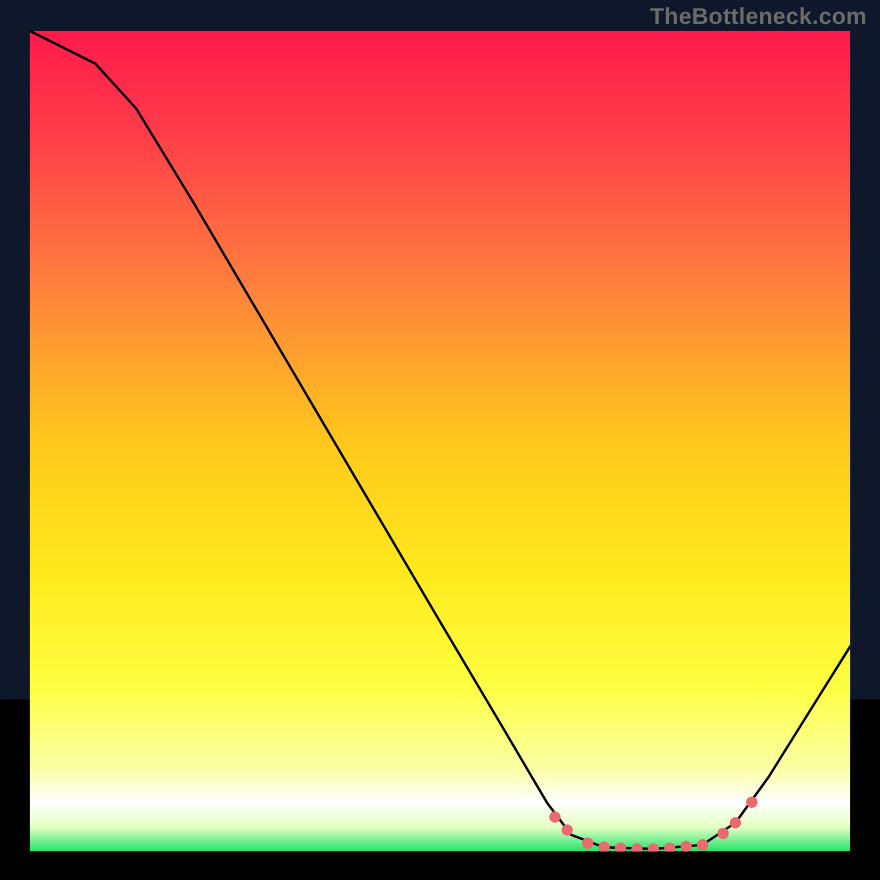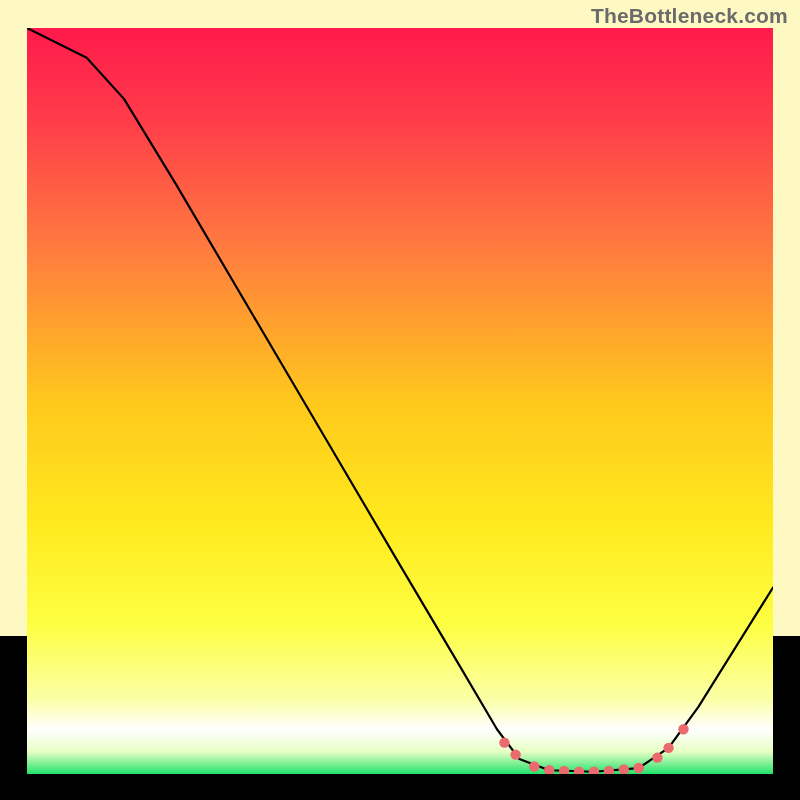--- a/index.html
+++ b/index.html
@@ -1,17 +1,17 @@
 <!DOCTYPE html>
 <html><head>
 <meta charset="utf-8">
 <style>
   * { margin: 0; padding: 0; box-sizing: border-box; }
   html, body { width: 800px; height: 800px; background: #000; overflow: hidden; }
-  .frame { position: relative; width: 800px; height: 636px; background: #fef9c3; }
+  .frame { position: relative; width: 800px; height: 636px; background: #0f172a; }
   .watermark {
     position: absolute;
     top: 4px;
     right: 12px;
     font-family: Arial, Helvetica, sans-serif;
     font-size: 21px;
     font-weight: bold;
     color: #6b6b6b;
     letter-spacing: 0.2px;
     z-index: 20;

